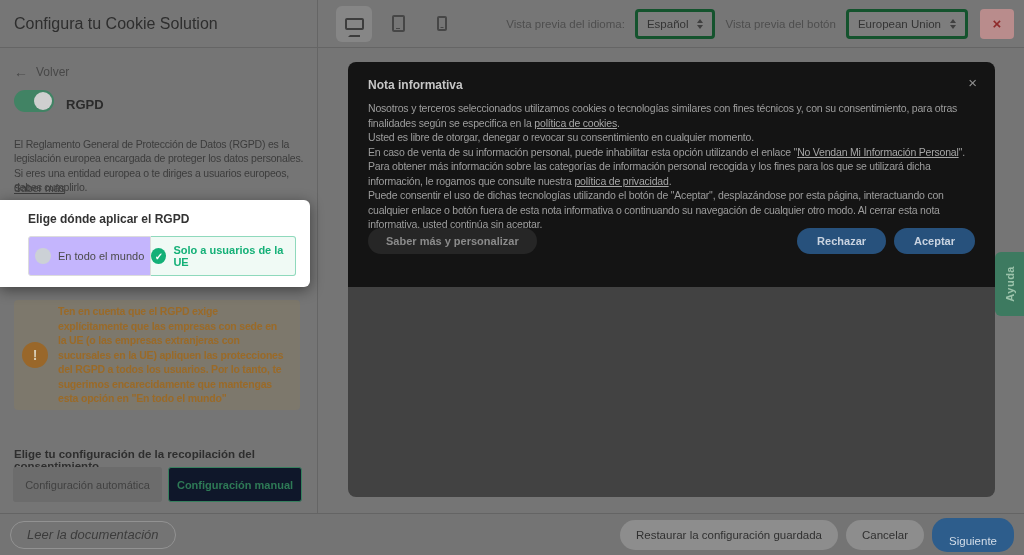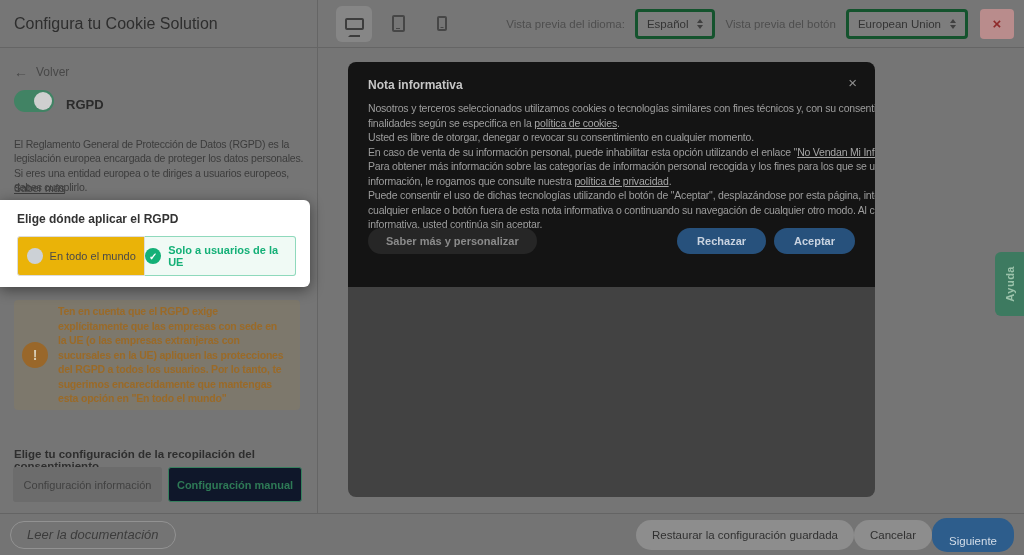--- a/index.html
+++ b/index.html
@@ -64,35 +64,35 @@
   .consent-heading{position:absolute;top:400px;left:14px;font-size:11.5px;font-weight:bold;color:#2e2e2e;}
   .consent-btns{position:absolute;top:419px;left:13px;width:289px;height:35px;display:flex;gap:6px;}
   .btn-auto{flex:0 0 149px;border:none;border-radius:3px;background:#6c6c6c;color:#414141;
             font-size:11px;font-family:inherit;cursor:pointer;}
   .btn-manual{flex:1;border:1px solid #37805e;border-radius:3px;background:#0f172a;color:#2e7a56;
               font-size:11px;font-weight:bold;font-family:inherit;cursor:pointer;}
 
   
   .spotlight{position:absolute;top:200px;left:0;width:310px;height:87px;background:#ffffff;
              border-radius:0 6px 6px 0;box-shadow:0 3px 14px rgba(0,0,0,0.45);z-index:6;
-             padding:12px 14px 0 17px;}
+             padding:12px 14px 0 28px;}
   .spotlight-heading{font-size:12px;font-weight:bold;color:#333333;margin:0 0 10px 0;}
   .segmented{display:flex;height:40px;}
   .seg{display:flex;align-items:center;justify-content:center;gap:7px;cursor:pointer;}
-  .seg-world{flex:0 0 46%;background:#eab308;border:1px solid #dcdcdc;border-radius:3px 0 0 3px;
+  .seg-world{flex:0 0 46%;background:#c4b5fd;border:1px solid #dcdcdc;border-radius:3px 0 0 3px;
              font-size:11px;color:#4a4a4a;}
   .seg-eu{flex:1;background:#f0faf5;border:1px solid #8fd9bc;border-left:none;border-radius:0 3px 3px 0;
           font-size:11px;font-weight:bold;color:#14b077;}
   .circle-empty{width:16px;height:16px;border-radius:50%;background:#ccd1d6;}
   .circle-check{width:16px;height:16px;border-radius:50%;background:#14b077;color:#ffffff;
                 font-size:10px;font-weight:bold;display:flex;align-items:center;justify-content:center;}
 
   
   .main{position:absolute;top:48px;left:319px;right:0;bottom:42px;background:#757575;}
-  .preview-frame{position:absolute;top:14px;left:29px;width:527px;height:435px;border-radius:8px;
+  .preview-frame{position:absolute;top:14px;left:29px;width:647px;height:435px;border-radius:8px;
                  overflow:hidden;}
   .cookie-banner{height:225px;background:#141414;position:relative;padding:16px 20px 0 20px;}
   .banner-title{font-size:12px;font-weight:bold;color:#c6c6c6;margin:0 0 9px 0;}
   .banner-close{position:absolute;top:12px;right:18px;color:#8f8f8f;font-size:15px;cursor:pointer;}
   .banner-text{font-size:10.5px;line-height:14.5px;letter-spacing:-0.2px;color:#9d9d9d;margin:0;width:607px;}
   .banner-text .blink{color:#a6a6a6;text-decoration:underline;cursor:pointer;}
   .banner-actions{position:absolute;left:20px;right:20px;top:166px;display:flex;align-items:center;}
   .btn-customize{border:none;border-radius:13px;background:#262626;color:#8b8b8b;
                  font-size:11px;font-weight:bold;font-family:inherit;padding:7px 18px;cursor:pointer;}
   .banner-right{margin-left:auto;display:flex;gap:8px;}
@@ -104,21 +104,21 @@
             border-radius:6px 0 0 6px;display:flex;align-items:center;justify-content:center;
             cursor:pointer;z-index:3;}
   .help-tab span{writing-mode:vertical-rl;transform:rotate(180deg);font-size:11px;font-weight:bold;
                  color:#9cc3ab;letter-spacing:0.5px;}
 
   
   .footer{position:absolute;left:0;right:0;bottom:0;height:42px;background:#747474;
           border-top:1px solid #646464;display:flex;align-items:center;padding:0 10px;}
   .btn-docs{height:28px;padding:0 16px;border:1px solid #929292;border-radius:14px;background:transparent;
             color:#3c3c3c;font-size:13px;font-family:inherit;cursor:pointer;font-style:italic;}
-  .footer-right{margin-left:auto;display:flex;align-items:center;}
+  .footer-right{margin-left:auto;display:flex;align-items:center;gap:8px;}
   .btn-gray-pill{height:30px;padding:0 16px;border:none;border-radius:15px;background:#8d8d8d;
                  color:#303030;font-size:11.5px;font-family:inherit;cursor:pointer;}
   .btn-next{height:30px;padding:17px 17px;border:none;border-radius:15px;background:#2d5d8c;
             color:#d3dde8;font-size:11.5px;font-family:inherit;cursor:pointer;}
 </style>
 </head>
 <body>
 
 <div class="app">
 
@@ -176,21 +176,21 @@
     <p class="gdpr-desc">El Reglamento General de Protección de Datos (RGPD) es la legislación europea encargada de proteger los datos personales. Si eres una entidad europea o te diriges a usuarios europeos, debes cumplirlo.</p>
     <span class="learn-more">Saber más</span>
 
     <div class="warning-box">
       <div class="warning-icon">!</div>
       <div class="warning-text">Ten en cuenta que el RGPD exige explícitamente que las empresas con sede en la UE (o las empresas extranjeras con sucursales en la UE) apliquen las protecciones del RGPD a todos los usuarios. Por lo tanto, te sugerimos encarecidamente que mantengas esta opción en "En todo el mundo"</div>
     </div>
 
     <div class="consent-heading">Elige tu configuración de la recopilación del consentimiento</div>
     <div class="consent-btns">
-      <button class="btn-auto">Configuración información</button>
+      <button class="btn-auto">Configuración automática</button>
       <button class="btn-manual">Configuración manual</button>
     </div>
   </aside>
 
   <section class="spotlight">
     <h2 class="spotlight-heading">Elige dónde aplicar el RGPD</h2>
     <div class="segmented">
       <div class="seg seg-world">
         <span class="circle-empty"></span>
         <span>En todo el mundo</span>

